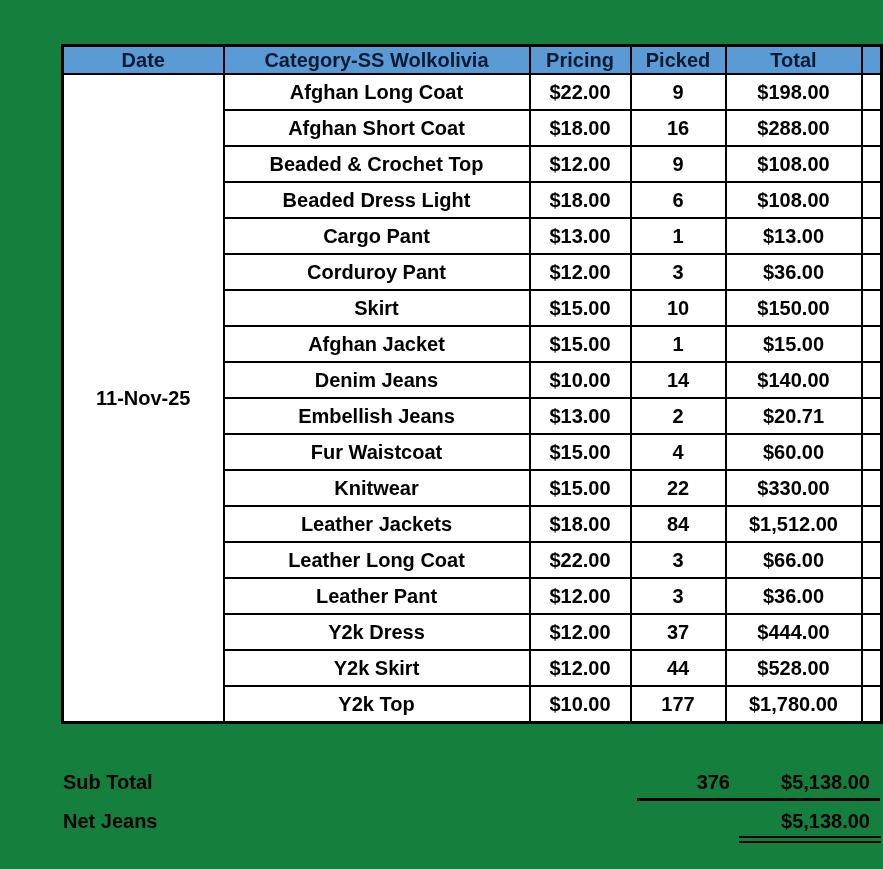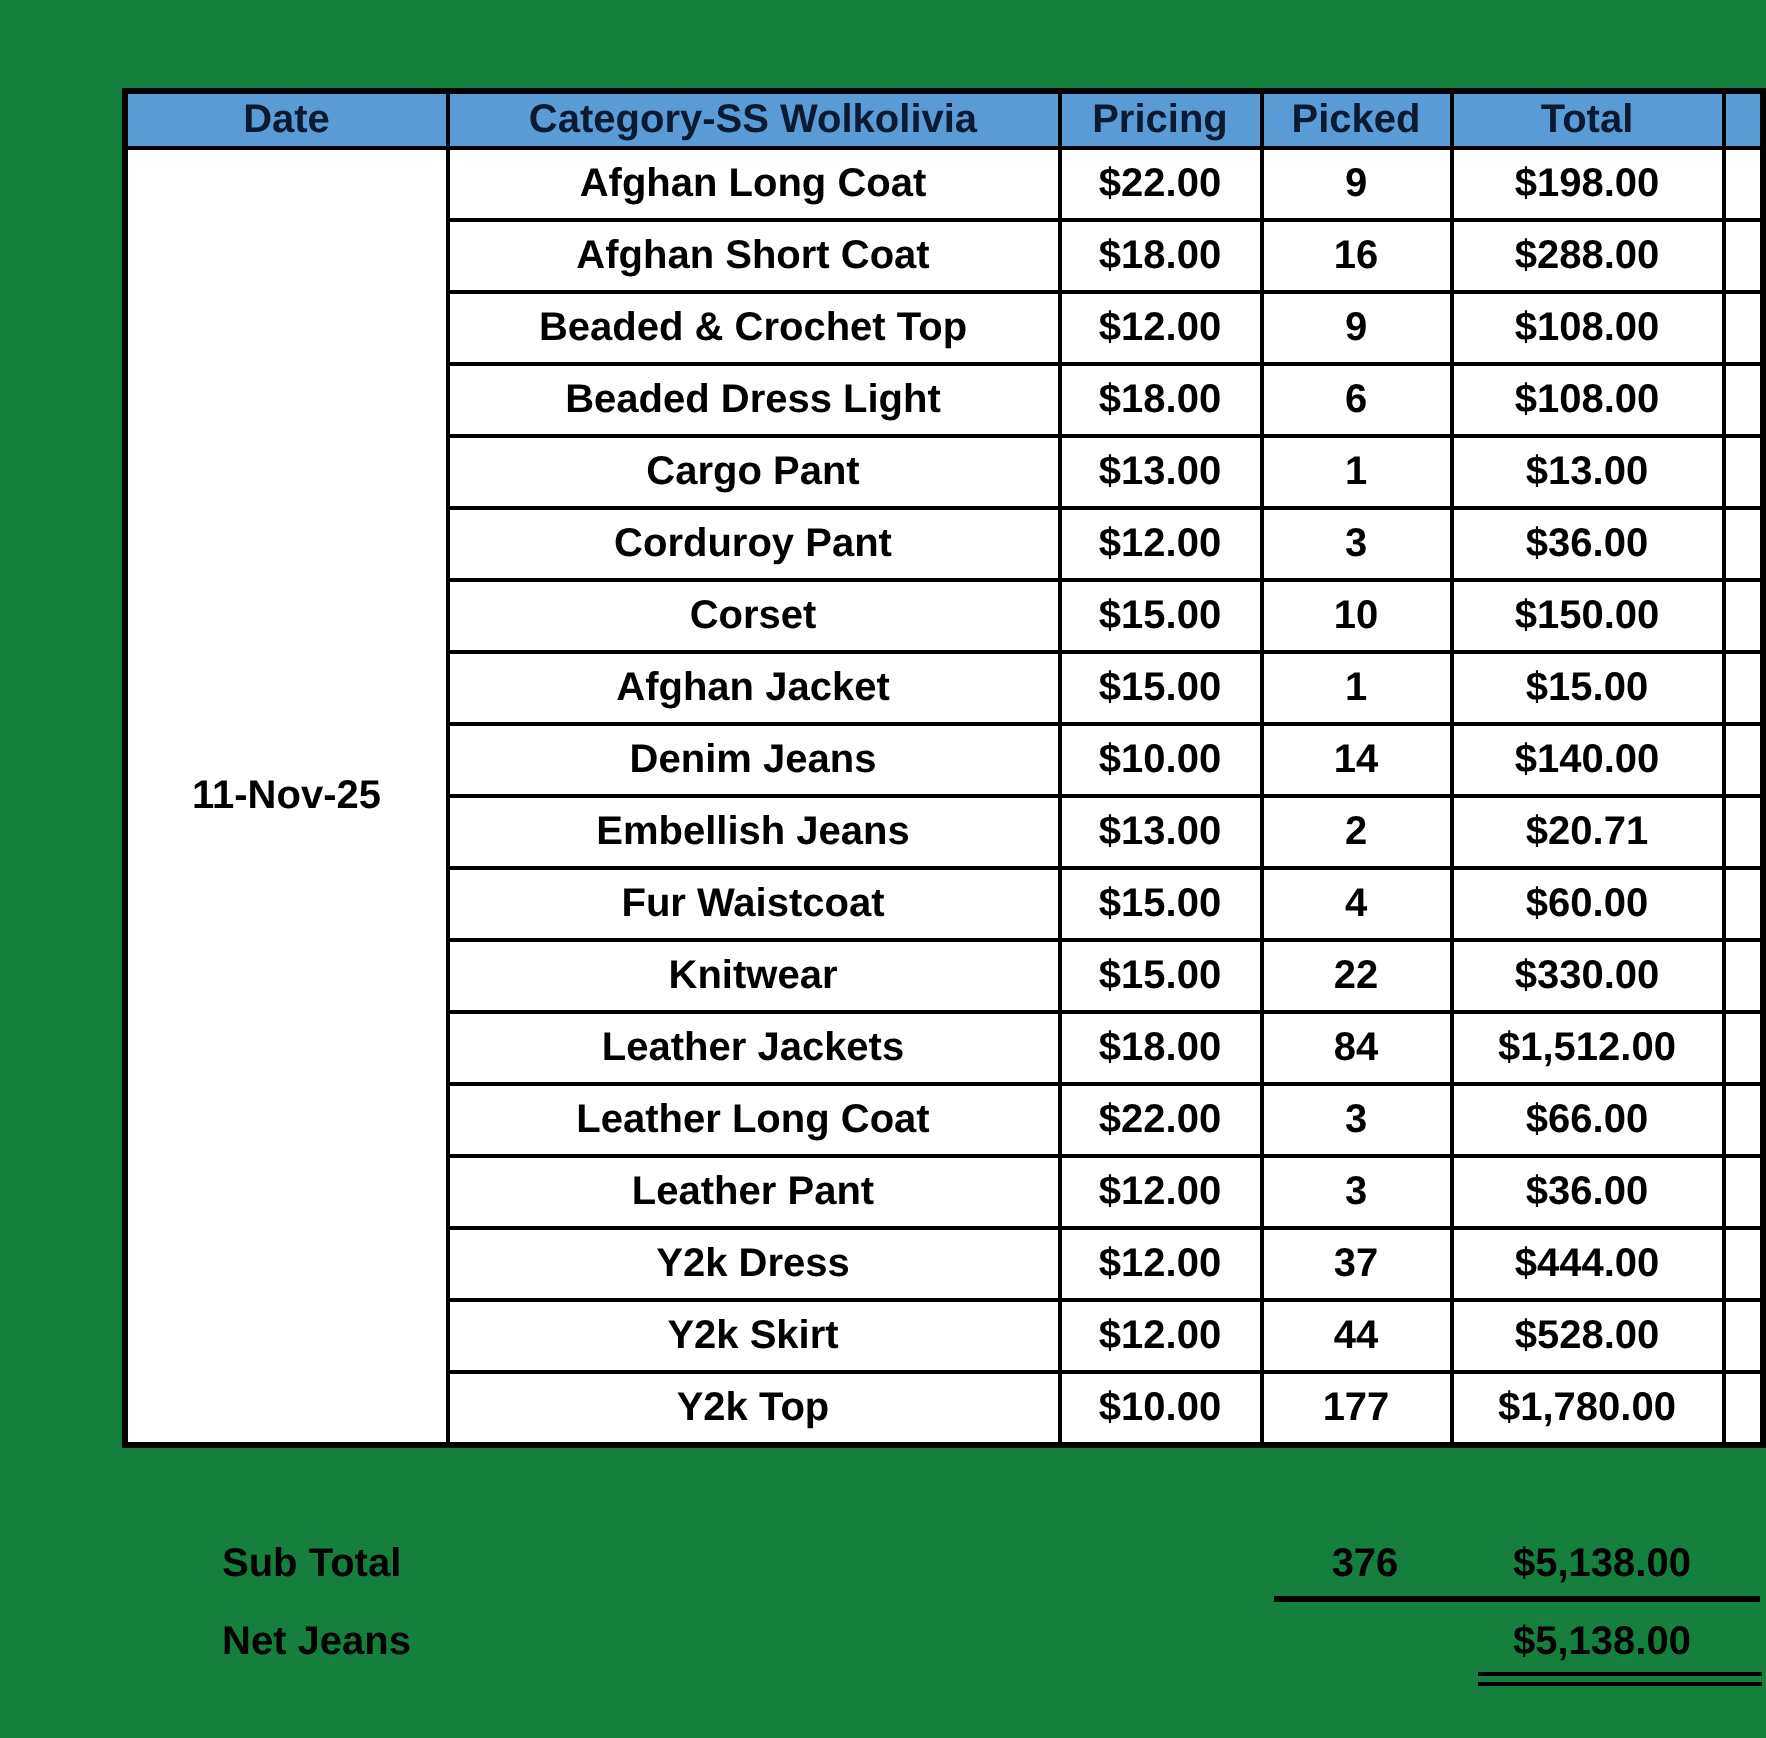--- a/index.html
+++ b/index.html
@@ -36,22 +36,22 @@
   table.inv{border:3px solid var(--border);}
   table.inv th{
     background:var(--header-bg);
     color:var(--header-text);
     height:26px;
   }
   table.inv td{height:34px;}
   td.datecell{font-size:20px;}
   
   .sumrow{position:absolute;height:28px;line-height:28px;font-size:20px;}
-  .sumlabel{position:absolute;left:2px;top:0;margin-left:48px;}
-  .sumval{position:absolute;top:0;text-align:center;}
+  .sumlabel{position:absolute;left:2px;top:0;}
+  .sumval{position:absolute;top:0;text-align:right;}
   .rule{position:absolute;background:#000;}
 </style>
 </head>
 <body>
 
 <div class="sheet">
 
   <table class="inv">
     <colgroup>
       <col style="width:161px">
@@ -109,21 +109,21 @@
           <td></td>
         </tr>
         <tr>
           <td>Corduroy Pant</td>
           <td>$12.00</td>
           <td>3</td>
           <td>$36.00</td>
           <td></td>
         </tr>
         <tr>
-          <td>Corset</td>
+          <td>Skirt</td>
           <td>$15.00</td>
           <td>10</td>
           <td>$150.00</td>
           <td></td>
         </tr>
         <tr>
           <td>Afghan Jacket</td>
           <td>$15.00</td>
           <td>1</td>
           <td>$15.00</td>

